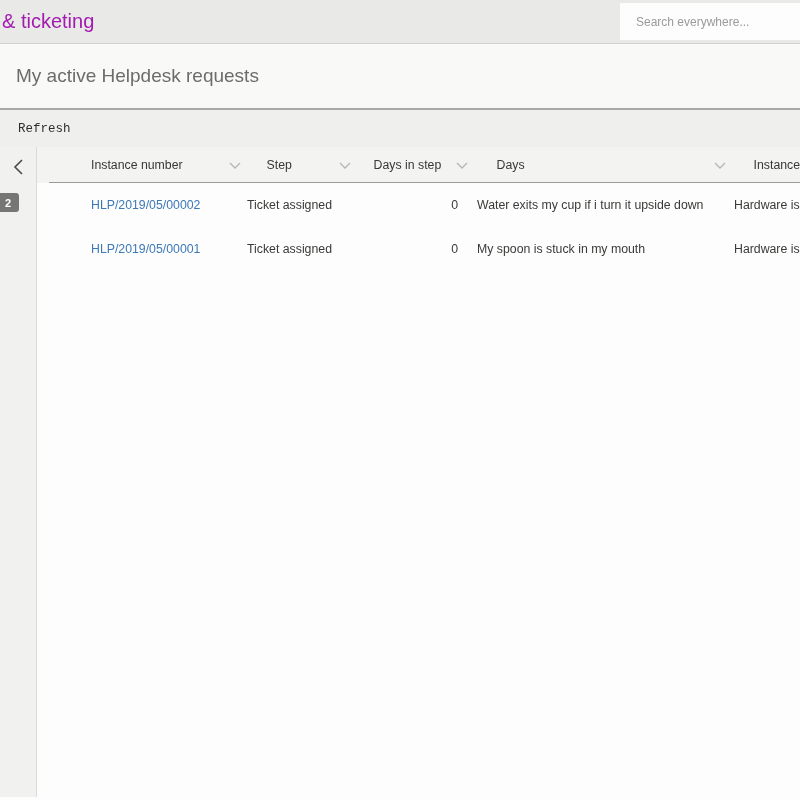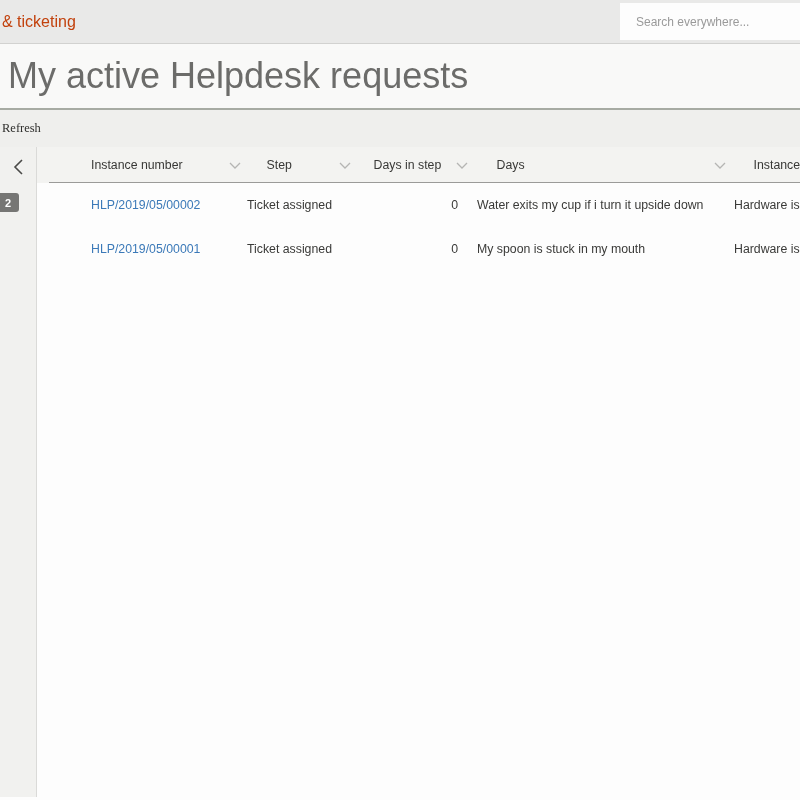--- a/index.html
+++ b/index.html
@@ -13,22 +13,22 @@
   
   .topbar {
     position:relative;
     height:44px;
     background:#e9e9e8;
     border-bottom:1px solid #d2d2d0;
     display:flex;
     align-items:center;
   }
   .app-title {
-    font-size:16px;
-    color:#c2410c;
+    font-size:20px;
+    color:#a21caf;
     padding-left:2px;
     white-space:nowrap;
     font-weight:400;
   }
   .search-box {
     position:absolute;
     right:0; top:3px;
     width:180px; height:37px;
     background:#fdfdfd;
     border:none;
@@ -42,41 +42,41 @@
 
   
   .heading-bar {
     height:66px;
     background:#f9f9f8;
     border-bottom:2px solid #a7aba3;
     display:flex;
     align-items:center;
   }
   .page-heading {
-    font-size:36px;
+    font-size:19px;
     font-weight:300;
     color:#6c6c6a;
-    padding-left:8px;
+    padding-left:16px;
     white-space:nowrap;
   }
 
   
   .toolbar {
     height:37px;
     background:#efefed;
     display:flex;
     align-items:center;
   }
   .refresh-btn {
     font-size:12.5px;
     color:#2e2e2c;
-    padding-left:2px;
+    padding-left:18px;
     cursor:pointer;
     background:none; border:none;
-    font-family:Liberation Serif, serif;
+    font-family:Liberation Mono, monospace;
   }
 
   
   .content { display:flex; height:650px; }
 
   .rail {
     position:relative;
     width:37px;
     background:#f1f1ef;
     border-right:1px solid #dadad8;

